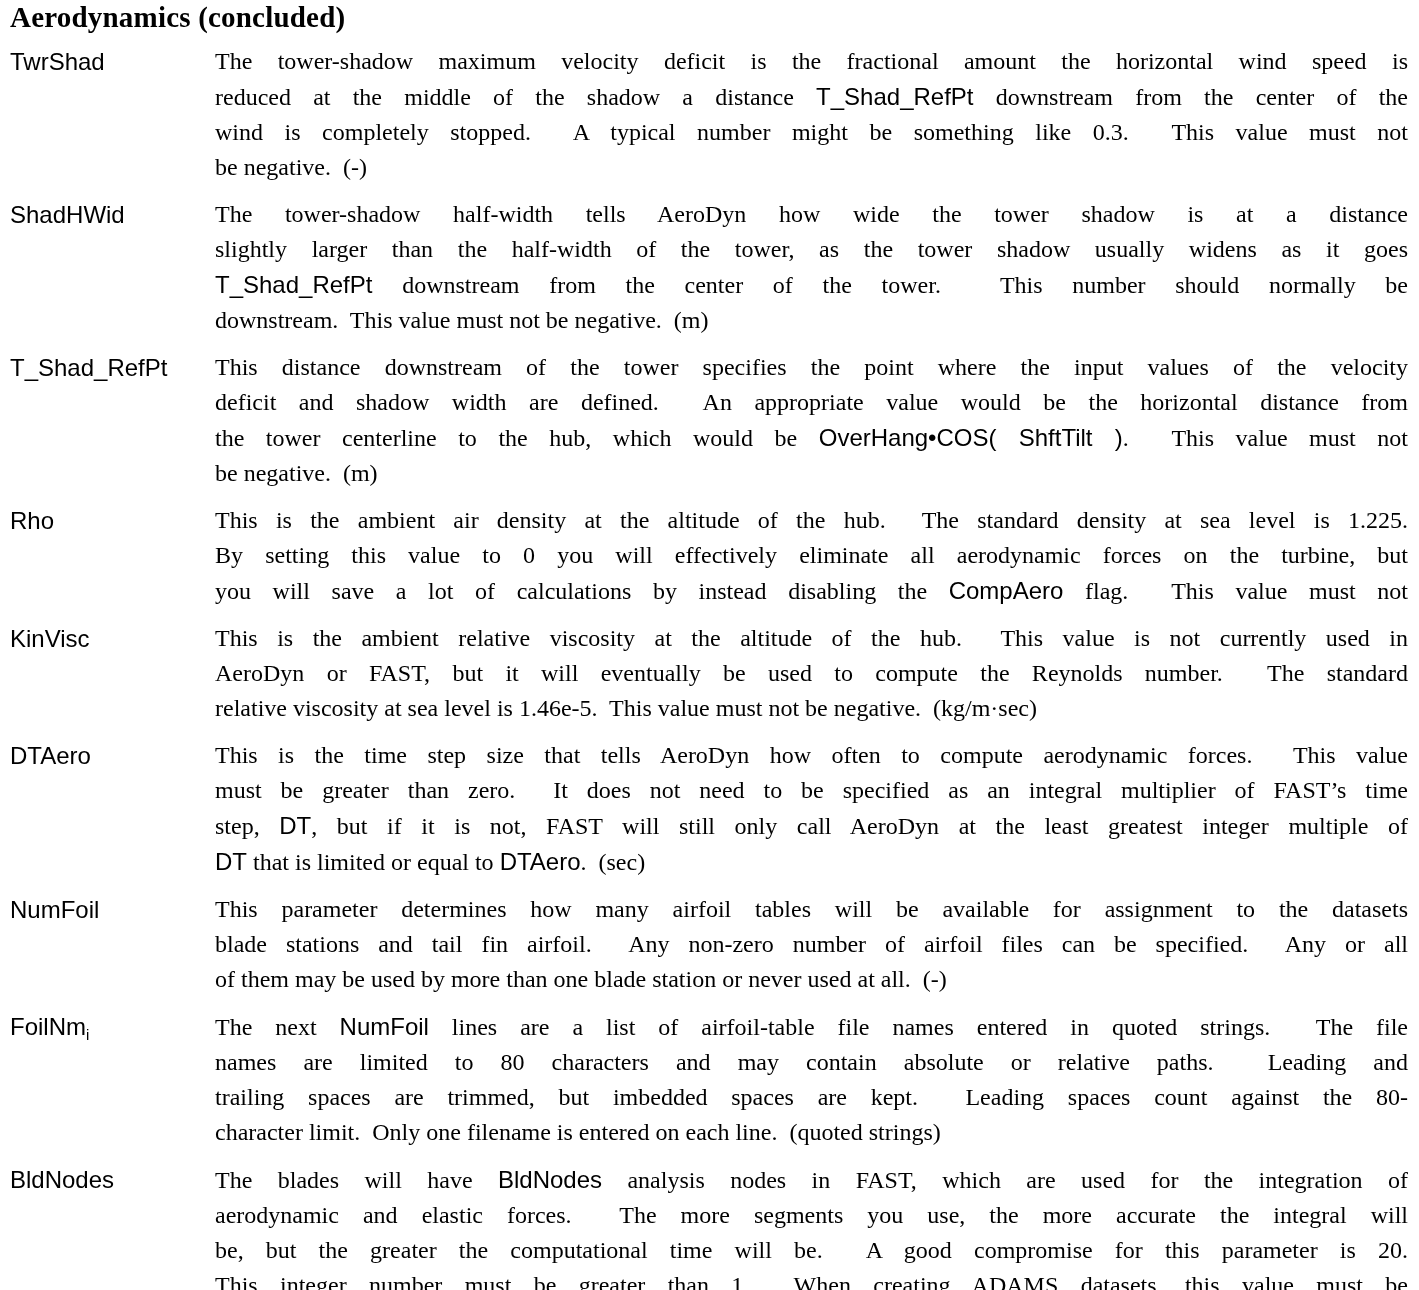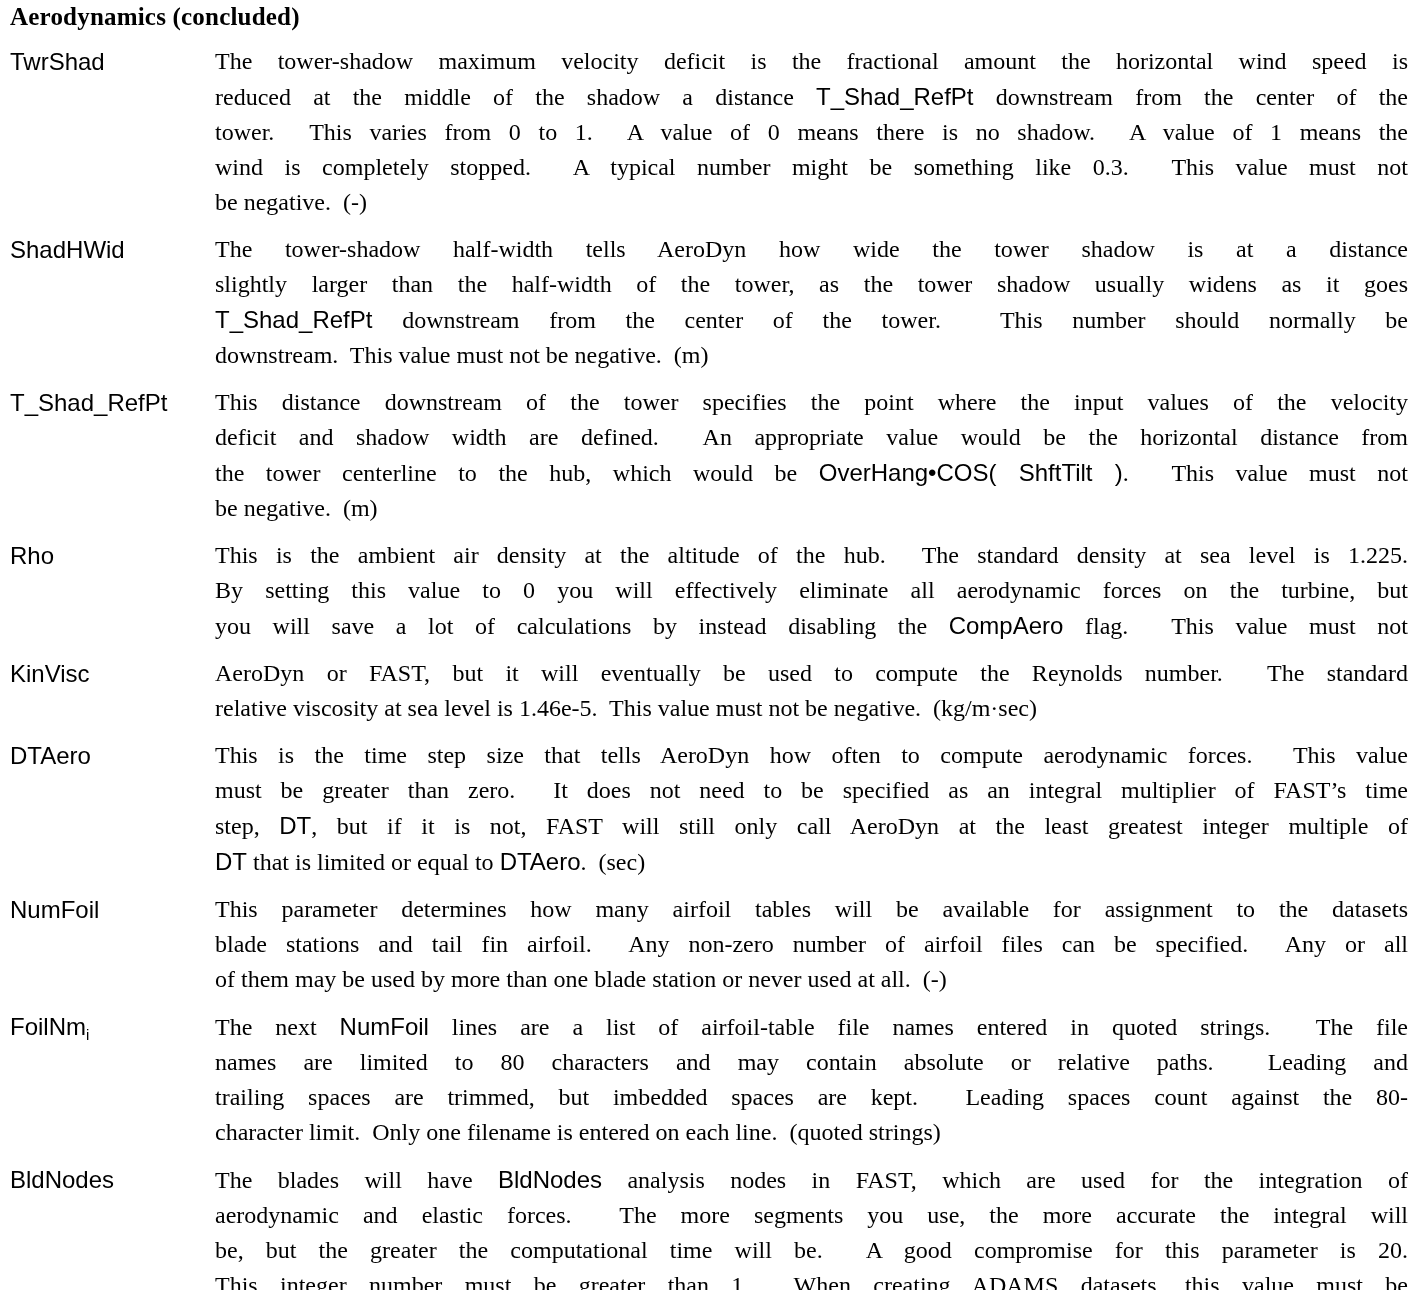--- a/index.html
+++ b/index.html
@@ -6,21 +6,21 @@
   body { width: 1419px; min-height: 1290px; overflow: hidden; }
   .page {
     box-sizing: border-box;
     width: 1419px;
     padding: 2px 11px 0 10px;
     color: #000000;
     font-family: "Liberation Serif", serif;
   }
   .title {
     font-family: "Liberation Serif", serif;
-    font-size: 25px;
+    font-size: 29px;
     font-weight: bold;
     line-height: 30px;
     margin: 0 0 11px 0;
     letter-spacing: 0.2px;
   }
   .entry { display: flex; align-items: flex-start; margin-top: 12px; }
   .term {
     flex: 0 0 205px;
     width: 205px;
     font-family: "Liberation Sans", sans-serif;
@@ -60,21 +60,20 @@
 <body>
 
 <div class="page">
   <h1 class="title">Aerodynamics (concluded)</h1>
   <div id="entries">
       <div class="entry">
         <div class="term">TwrShad</div>
         <div class="desc">
           <div class="line"><span class="seg-s">The tower-shadow maximum velocity deficit is the fractional amount the horizontal wind speed is</span></div>
           <div class="line"><span class="seg-s">reduced at the middle of the shadow a distance </span><span class="seg-a">T_Shad_RefPt</span><span class="seg-s"> downstream from the center of the</span></div>
-          <div class="line"><span class="seg-s">tower.&nbsp; This varies from 0 to 1.&nbsp; A value of 0 means there is no shadow.&nbsp; A value of 1 means the</span></div>
           <div class="line"><span class="seg-s">wind is completely stopped.&nbsp; A typical number might be something like 0.3.&nbsp; This value must not</span></div>
           <div class="line lastline"><span class="seg-s">be negative.&nbsp; (-)</span></div>
         </div>
       </div>
       <div class="entry">
         <div class="term">ShadHWid</div>
         <div class="desc">
           <div class="line"><span class="seg-s">The tower-shadow half-width tells AeroDyn how wide the tower shadow is at a distance</span></div>
           <div class="line"><span class="seg-s">slightly larger than the half-width of the tower, as the tower shadow usually widens as it goes</span></div>
           <div class="line"><span class="seg-a">T_Shad_RefPt</span><span class="seg-s"> downstream from the center of the tower.&nbsp; This number should normally be</span></div>
@@ -94,20 +93,21 @@
         <div class="term">Rho</div>
         <div class="desc">
           <div class="line"><span class="seg-s">This is the ambient air density at the altitude of the hub.&nbsp; The standard density at sea level is 1.225.</span></div>
           <div class="line"><span class="seg-s">By setting this value to 0 you will effectively eliminate all aerodynamic forces on the turbine, but</span></div>
           <div class="line"><span class="seg-s">you will save a lot of calculations by instead disabling the </span><span class="seg-a">CompAero</span><span class="seg-s"> flag.&nbsp; This value must not</span></div>
         </div>
       </div>
       <div class="entry">
         <div class="term">KinVisc</div>
         <div class="desc">
+          <div class="line"><span class="seg-s">This is the ambient relative viscosity at the altitude of the hub.&nbsp; This value is not currently used in</span></div>
           <div class="line"><span class="seg-s">AeroDyn or FAST, but it will eventually be used to compute the Reynolds number.&nbsp; The standard</span></div>
           <div class="line lastline"><span class="seg-s">relative viscosity at sea level is 1.46e-5.&nbsp; This value must not be negative.&nbsp; (kg/m·sec)</span></div>
         </div>
       </div>
       <div class="entry">
         <div class="term">DTAero</div>
         <div class="desc">
           <div class="line"><span class="seg-s">This is the time step size that tells AeroDyn how often to compute aerodynamic forces.&nbsp; This value</span></div>
           <div class="line"><span class="seg-s">must be greater than zero.&nbsp; It does not need to be specified as an integral multiplier of FAST’s time</span></div>
           <div class="line"><span class="seg-s">step, </span><span class="seg-a">DT</span><span class="seg-s">, but if it is not, FAST will still only call AeroDyn at the least greatest integer multiple of</span></div>

